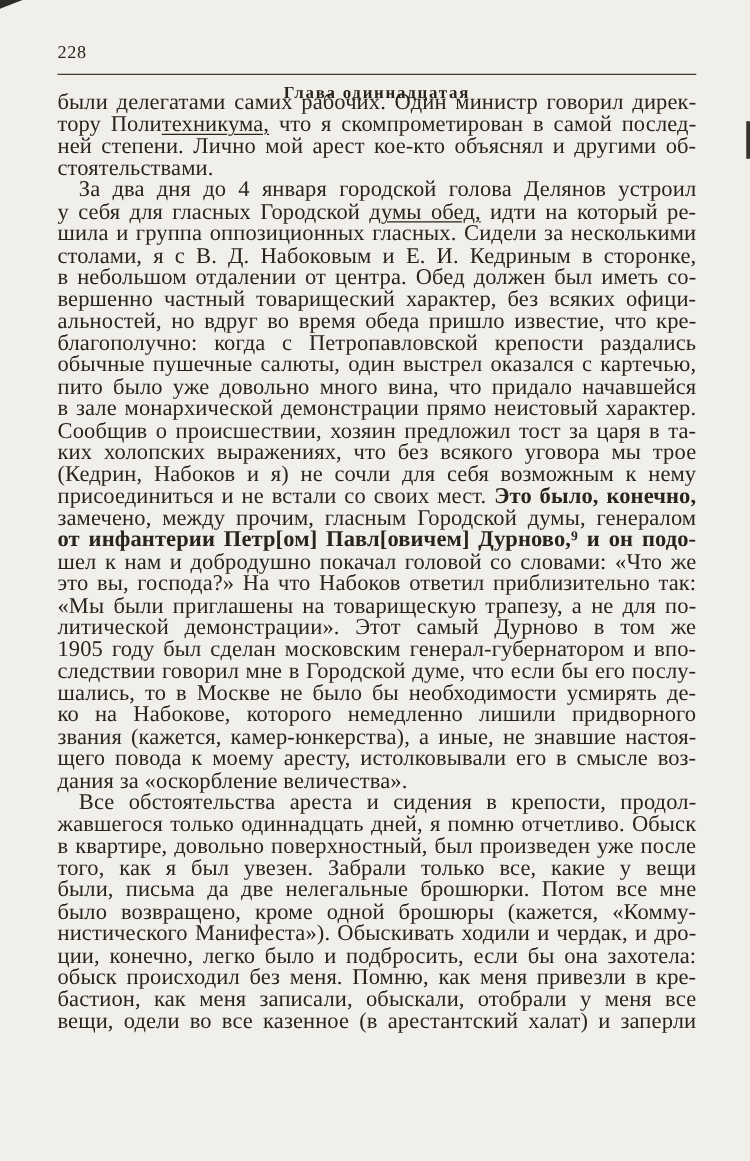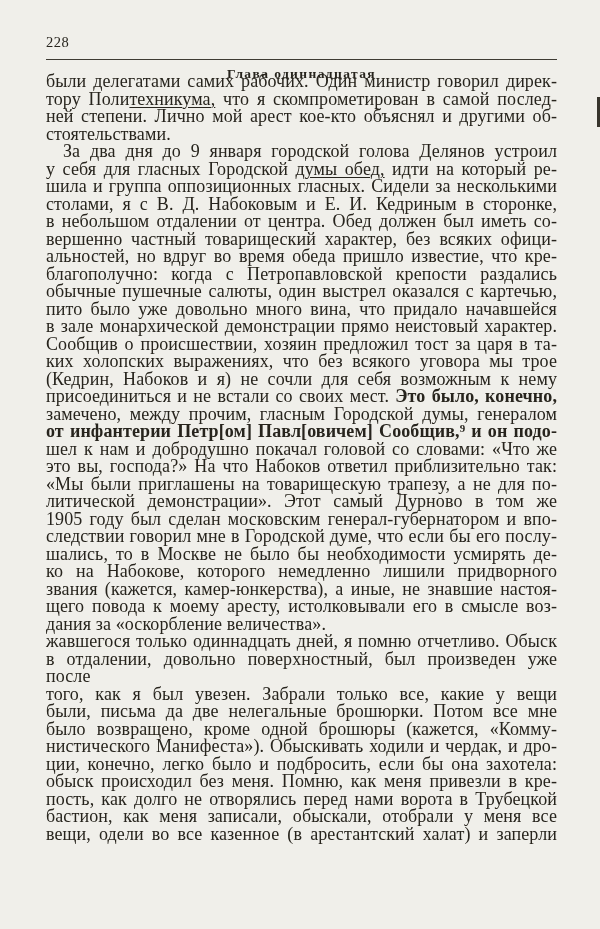--- a/index.html
+++ b/index.html
@@ -3,21 +3,21 @@
 <meta charset="utf-8">
 <style>
   html, body { margin: 0; padding: 0; }
   body {
     width: 600px; height: 929px;
     background: var(--paper, #f0efea);
     font-family: "Liberation Serif", "DejaVu Serif", serif;
     color: var(--ink, #27241d);
     -webkit-font-smoothing: antialiased;
   }
-  .page { position: relative; width: 600px; height: 929px; overflow: hidden; border-radius: 28px; }
+  .page { position: relative; width: 600px; height: 929px; overflow: hidden; }
 
   
   .header { position: absolute; top: 33px; left: 46px; width: 511px; height: 20px; }
   .page-number {
     position: absolute; left: 0; top: 1px;
     font-size: 14.5px; letter-spacing: 0.5px;
   }
   .chapter-title {
     position: absolute; left: 0; right: 0; top: 1px;
     text-align: center; font-size: 13.5px; font-weight: bold; letter-spacing: 1.4px; margin-top: 32px;
@@ -61,53 +61,53 @@
     <span class="page-number">228</span>
     <span class="chapter-title">Глава одиннадцатая</span>
   </div>
   <div class="rule"></div>
 
   <div class="text-block">
       <div class="line"><span>были делегатами самих рабочих. Один министр говорил дирек-</span></div>
       <div class="line"><span>тору Поли</span><span class="seg-u">техникума,</span><span> что я скомпрометирован в самой послед-</span></div>
       <div class="line"><span>ней степени. Лично мой арест кое-кто объяснял и другими об-</span></div>
       <div class="line endpara"><span>стоятельствами.</span></div>
-      <div class="line indent"><span>За два дня до 9 января городской голова Делянов устроил</span></div>
+      <div class="line indent"><span>За два дня до 4 января городской голова Делянов устроил</span></div>
       <div class="line"><span>у себя для гласных Городской </span><span class="seg-u">думы обед,</span><span> идти на который ре-</span></div>
       <div class="line"><span>шила и группа оппозиционных гласных. Сидели за несколькими</span></div>
       <div class="line"><span>столами, я с В. Д. Набоковым и Е. И. Кедриным в сторонке,</span></div>
       <div class="line"><span>в небольшом отдалении от центра. Обед должен был иметь со-</span></div>
       <div class="line"><span>вершенно частный товарищеский характер, без всяких офици-</span></div>
       <div class="line"><span>альностей, но вдруг во время обеда пришло известие, что кре-</span></div>
       <div class="line"><span>благополучно: когда с Петропавловской крепости раздались</span></div>
       <div class="line"><span>обычные пушечные салюты, один выстрел оказался с картечью,</span></div>
       <div class="line"><span>пито было уже довольно много вина, что придало начавшейся</span></div>
       <div class="line"><span>в зале монархической демонстрации прямо неистовый характер.</span></div>
       <div class="line"><span>Сообщив о происшествии, хозяин предложил тост за царя в та-</span></div>
       <div class="line"><span>ких холопских выражениях, что без всякого уговора мы трое</span></div>
       <div class="line"><span>(Кедрин, Набоков и я) не сочли для себя возможным к нему</span></div>
       <div class="line"><span>присоединиться и не встали со своих мест. </span><span class="seg-b">Это было, конечно,</span></div>
       <div class="line"><span>замечено, между прочим, гласным Городской думы, генералом</span></div>
-      <div class="line"><span class="seg-b">от инфантерии Петр[ом] Павл[овичем] Сообщив,⁹ и он подо-</span></div>
+      <div class="line"><span class="seg-b">от инфантерии Петр[ом] Павл[овичем] Дурново,⁹ и он подо-</span></div>
       <div class="line"><span>шел к нам и добродушно покачал головой со словами: «Что же</span></div>
       <div class="line"><span>это вы, господа?» На что Набоков ответил приблизительно так:</span></div>
       <div class="line"><span>«Мы были приглашены на товарищескую трапезу, а не для по-</span></div>
       <div class="line"><span>литической демонстрации». Этот самый Дурново в том же</span></div>
       <div class="line"><span>1905 году был сделан московским генерал-губернатором и впо-</span></div>
       <div class="line"><span>следствии говорил мне в Городской думе, что если бы его послу-</span></div>
       <div class="line"><span>шались, то в Москве не было бы необходимости усмирять де-</span></div>
       <div class="line"><span>ко на Набокове, которого немедленно лишили придворного</span></div>
       <div class="line"><span>звания (кажется, камер-юнкерства), а иные, не знавшие настоя-</span></div>
       <div class="line"><span>щего повода к моему аресту, истолковывали его в смысле воз-</span></div>
       <div class="line endpara"><span>дания за «оскорбление величества».</span></div>
+      <div class="line indent"><span>Все обстоятельства ареста и сидения в крепости, продол-</span></div>
       <div class="line"><span>жавшегося только одиннадцать дней, я помню отчетливо. Обыск</span></div>
-      <div class="line"><span>в отдалении, довольно поверхностный, был произведен уже после</span></div>
+      <div class="line"><span>в квартире, довольно поверхностный, был произведен уже после</span></div>
       <div class="line"><span>того, как я был увезен. Забрали только все, какие у вещи</span></div>
       <div class="line"><span>были, письма да две нелегальные брошюрки. Потом все мне</span></div>
       <div class="line"><span>было возвращено, кроме одной брошюры (кажется, «Комму-</span></div>
       <div class="line"><span>нистического Манифеста»). Обыскивать ходили и чердак, и дро-</span></div>
       <div class="line"><span>ции, конечно, легко было и подбросить, если бы она захотела:</span></div>
       <div class="line"><span>обыск происходил без меня. Помню, как меня привезли в кре-</span></div>
-      <div class="line"><span>пость, как долго не отворялись перед нами ворота в Трубецкой</span></div>
       <div class="line"><span>бастион, как меня записали, обыскали, отобрали у меня все</span></div>
       <div class="line"><span>вещи, одели во все казенное (в арестантский халат) и заперли</span></div>
     </div>
 </div>
 
 </body></html>

